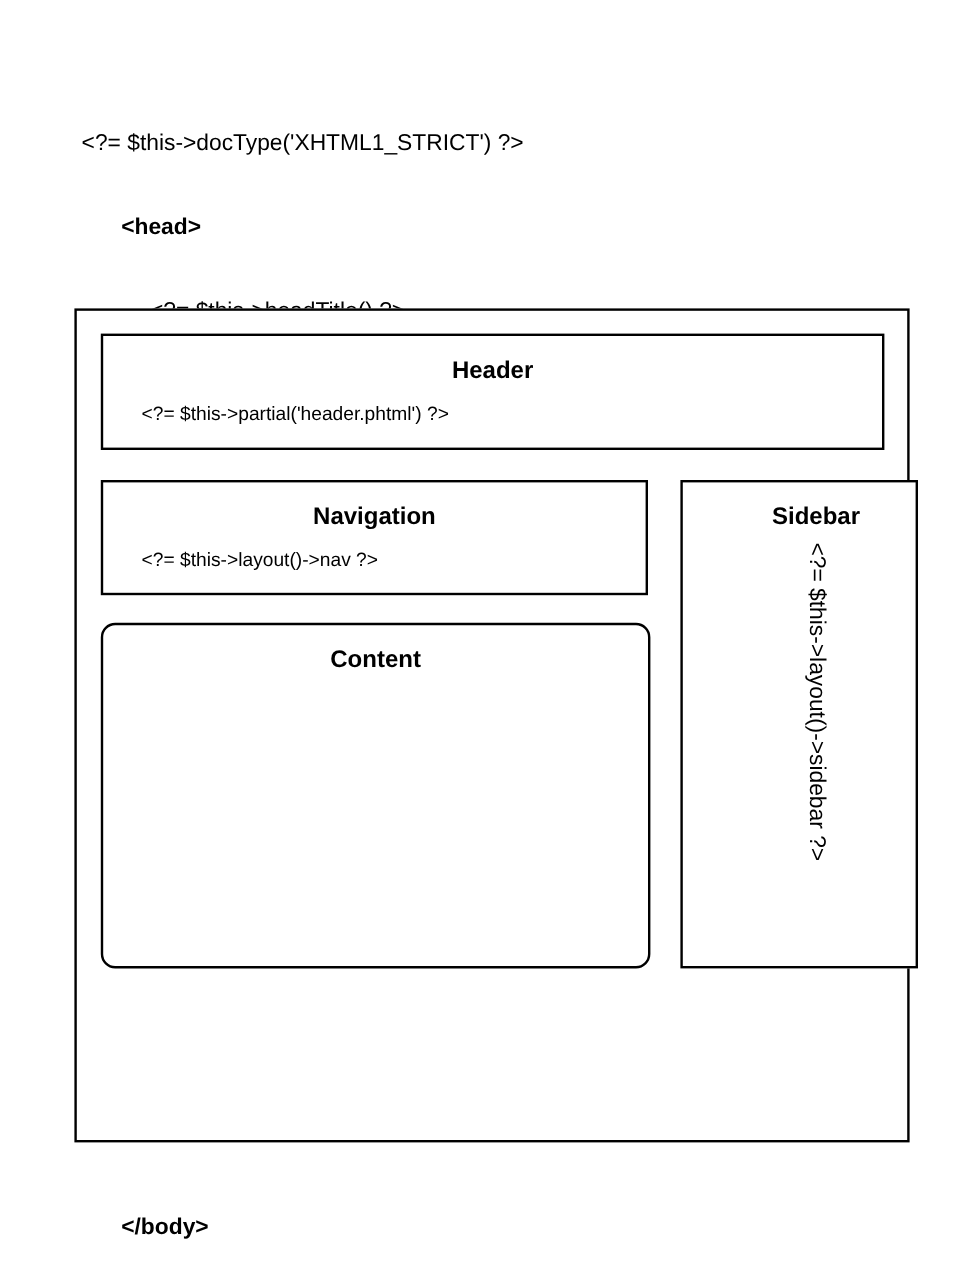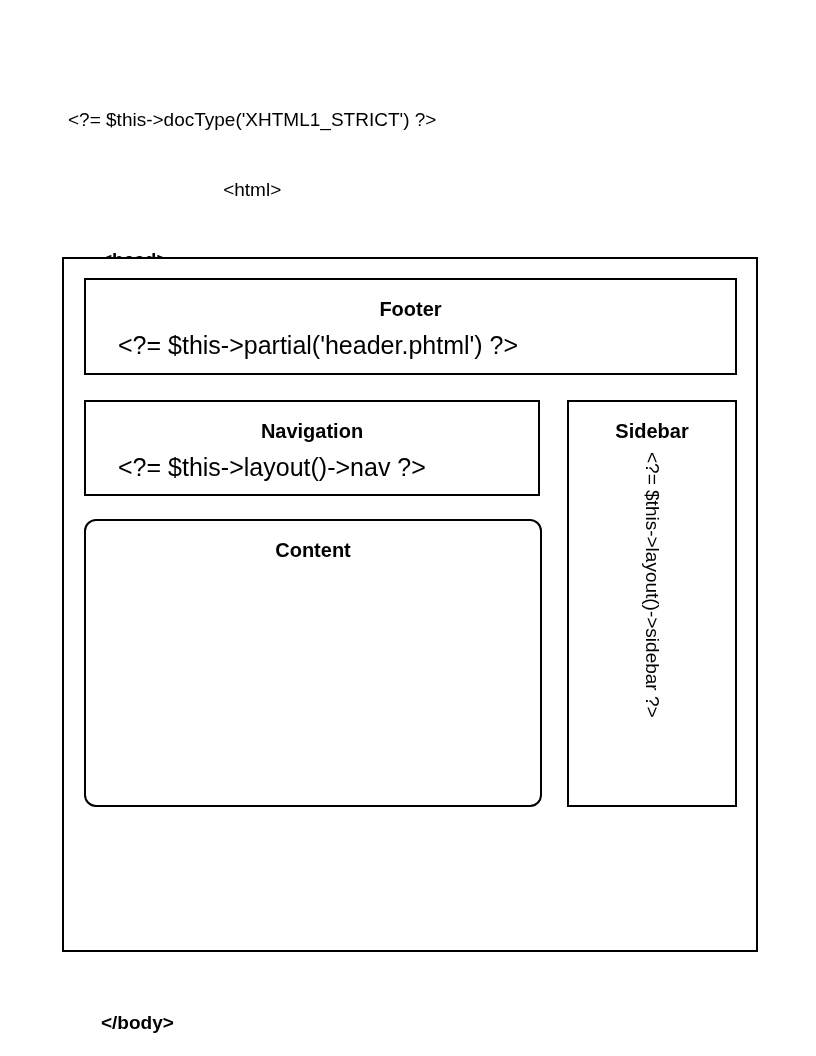--- a/index.html
+++ b/index.html
@@ -31,31 +31,31 @@
   .box {
     position: absolute;
     border: 2px solid #000000;
     background: #ffffff;
     box-sizing: content-box;
   }
   #outer-box   { left: 62px;  top: 257px; width: 692px; height: 691px; }
   #header-box  { left: 84px;  top: 278px; width: 649px; height: 93px; }
   #nav-box     { left: 84px;  top: 400px; width: 452px; height: 92px; }
   #content-box { left: 84px;  top: 519px; width: 454px; height: 284px; border-radius: 12px; }
-  #sidebar-box { left: 567px; top: 400px; width: 166px; height: 403px; text-align: center; }
+  #sidebar-box { left: 567px; top: 400px; width: 166px; height: 403px; text-align: center; padding-left: 28px; }
   #footer-box  { left: 84px;  top: 830px; width: 649px; height: 94px; }
   .box-title {
     font-weight: bold;
     font-size: 20px;
     line-height: 23px;
     text-align: center;
     margin-top: 18px;
   }
   .box-code {
-    font-size: 25px;
+    font-size: 16px;
     line-height: 23px;
     margin-top: 13px;
     padding-left: 32px;
     text-align: left;
     white-space: pre;
   }
   .v-text {
     display: inline-block;
     writing-mode: vertical-rl;
     text-orientation: mixed;
@@ -65,33 +65,32 @@
     white-space: pre;
   }
 </style>
 </head>
 <body>
 
 <div id="page">
 
   <div id="top-code" class="code-block">
     <div class="code-line indent-0">&lt;?= $this-&gt;docType('XHTML1_STRICT') ?&gt;</div>
-    <div class="code-line indent-0">&lt;html&gt;</div>
     <div class="code-line indent-1">&lt;head&gt;</div>
     <div class="code-line indent-2">&lt;?= $this-&gt;headTitle() ?&gt;</div>
     <div class="code-line indent-2">&lt;?= $this-&gt;headScript() ?&gt;</div>
     <div class="code-line indent-2">&lt;?= $this-&gt;headStylesheet() ?&gt;</div>
     <div class="code-line indent-1">&lt;/head&gt;</div>
     <div class="code-line indent-1">&lt;body&gt;</div>
   </div>
 
   <div id="outer-box" class="box"></div>
 
   <div id="header-box" class="box">
-    <div class="box-title">Footer</div>
+    <div class="box-title">Header</div>
     <div class="box-code">&lt;?= $this-&gt;partial('header.phtml') ?&gt;</div>
   </div>
 
   <div id="nav-box" class="box">
     <div class="box-title">Navigation</div>
     <div class="box-code">&lt;?= $this-&gt;layout()-&gt;nav ?&gt;</div>
   </div>
 
   <div id="content-box" class="box">
     <div class="box-title">Content</div>

